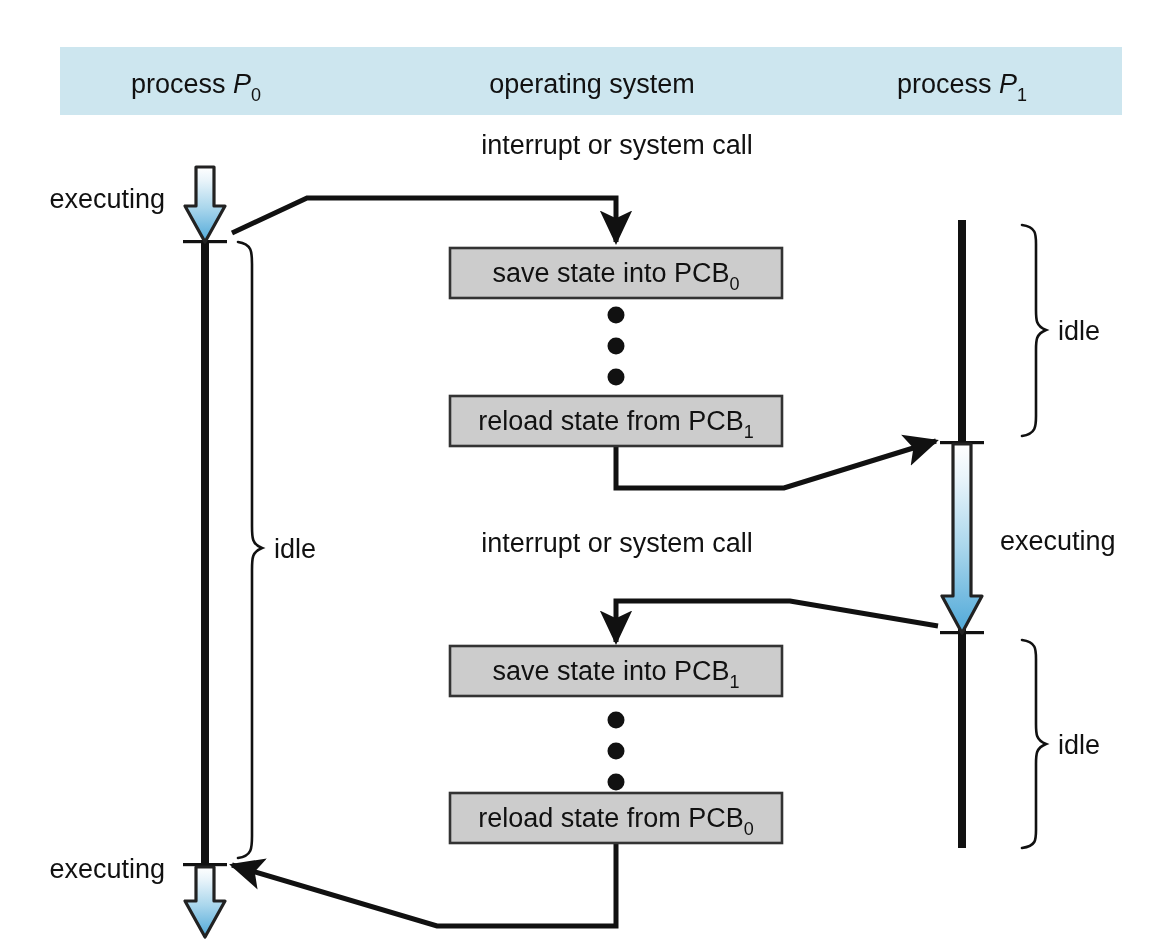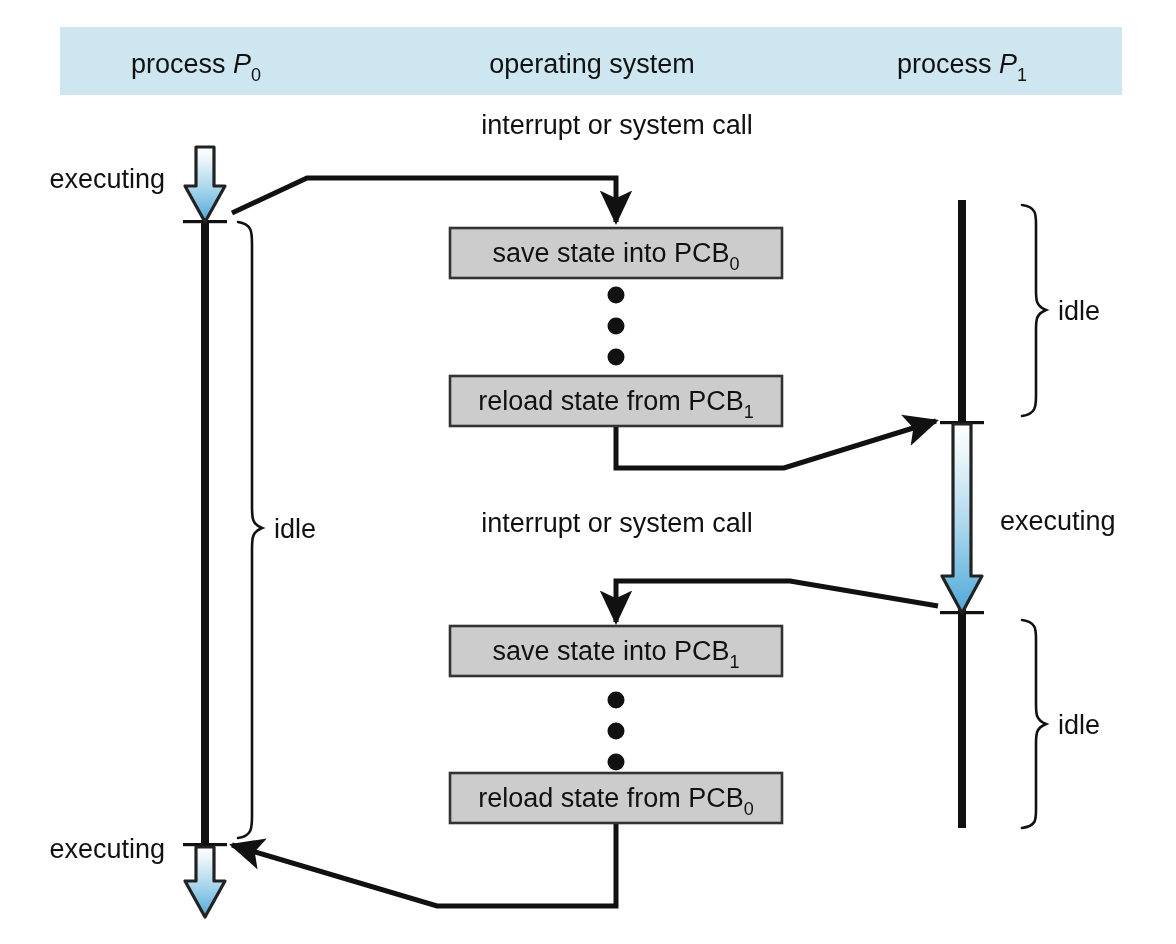--- a/index.html
+++ b/index.html
@@ -1,18 +1,18 @@
 <!DOCTYPE html>
 <html><head>
 <meta charset="utf-8">
 <style>
   html,body{margin:0;padding:0;background:#ffffff;}
   body{width:1176px;height:944px;overflow:hidden;
        font-family:"Liberation Sans","DejaVu Sans",sans-serif;}
-  #stage{position:relative;width:1176px;height:672px;}
+  #stage{position:relative;width:1176px;height:672px;margin-top:20px;}
   svg{display:block;}
   text{font-family:"Liberation Sans","DejaVu Sans",sans-serif;fill:#111111;}
   .hdr{font-size:27px;}
   .lbl{font-size:27px;}
   .box{font-size:27px;}
   .sub{font-size:18px;}
   .ital{font-style:italic;}
 </style>
 </head>
 <body>

